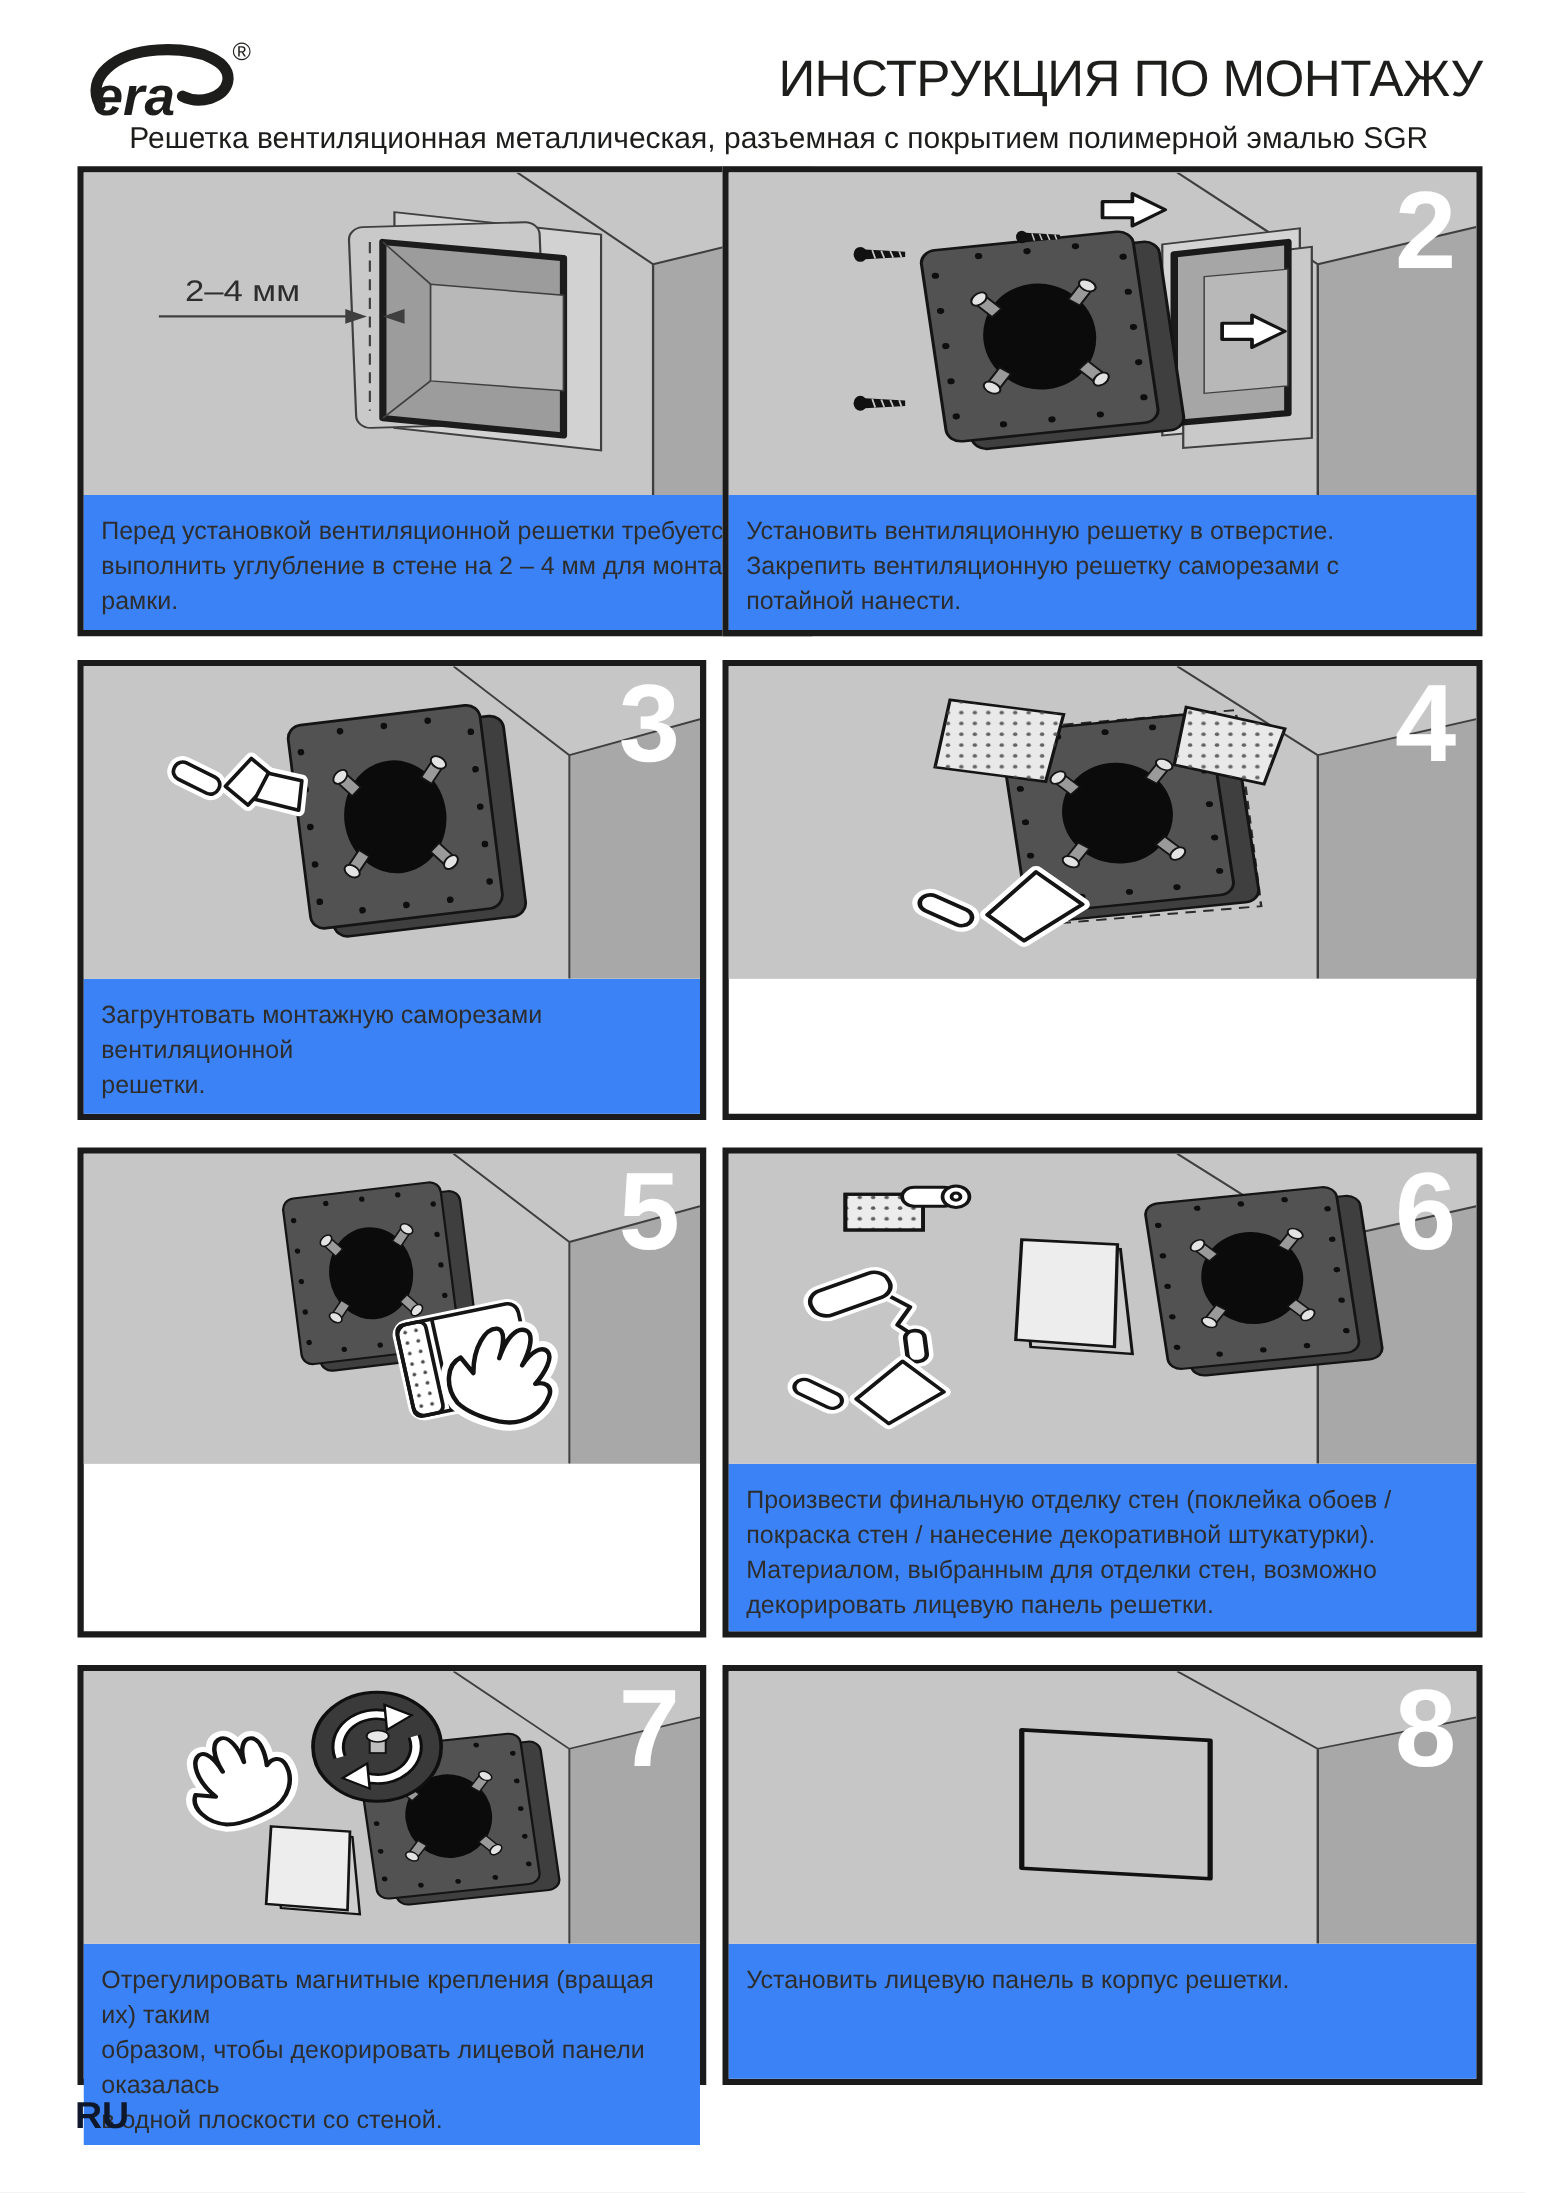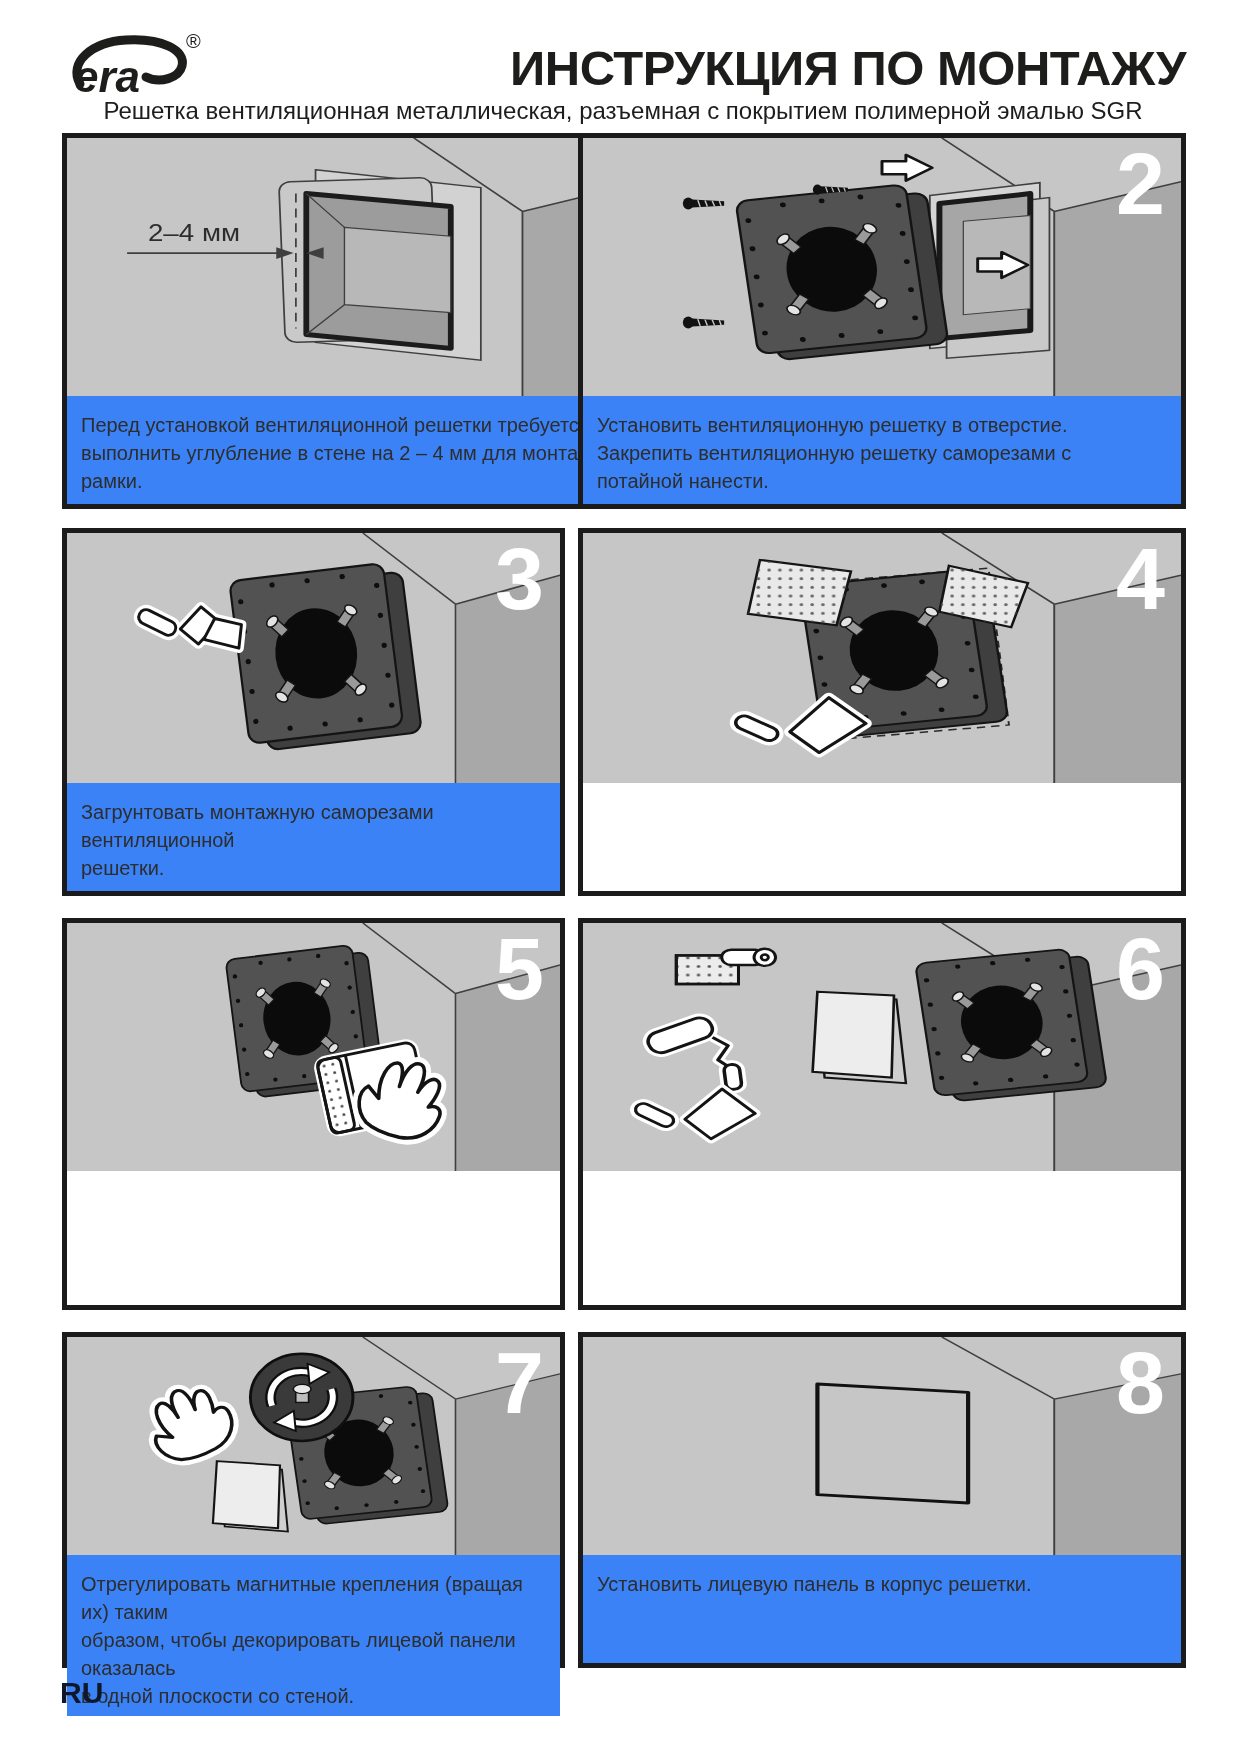--- a/index.html
+++ b/index.html
@@ -1,21 +1,21 @@
 <!DOCTYPE html>
 <html><head>
 <meta charset="utf-8">
 <style>
   html,body{margin:0;padding:0;background:#e9e9e9;}
   .page{position:relative;width:1241px;height:1754px;background:#ffffff;margin:0 auto;
         font-family:"Liberation Sans", sans-serif;color:#2d2d2d;overflow:hidden;}
 
   
   .logo{position:absolute;left:58px;top:30px;width:150px;height:78px;}
-  .page-title{position:absolute;top:40px;right:55px;font-size:49px;font-weight:700;
+  .page-title{position:absolute;top:40px;right:55px;font-size:41px;font-weight:400;
               letter-spacing:-0.5px;color:#1d1d1b;white-space:nowrap;}
   .subtitle{position:absolute;top:97px;left:60px;right:55px;text-align:center;
             font-size:24px;font-weight:400;color:#1d1d1b;white-space:nowrap;}
 
   
   .panel{position:absolute;box-sizing:border-box;border:5px solid #1b1b1b;background:#fff;
          display:flex;flex-direction:column;}
   #p1{left:62px;top:133px;width:588px;height:376px;}
   #p2{left:578px;top:133px;width:608px;height:376px;}
   #p3{left:62px;top:528px;width:503px;height:368px;}
@@ -296,20 +296,24 @@
         <use href="#roller" transform="translate(88,118) rotate(-6)"></use>
         <use href="#knife" transform="translate(92,196) rotate(-4) scale(0.92)"></use>
         <g>
           <polygon points="262,80 270,168 202,162 196,76" fill="#cfcfcf" stroke="#141414" stroke-width="2"></polygon>
           <polygon points="196,72 260,76 258,162 192,156" fill="#ededed" stroke="#141414" stroke-width="2.2"></polygon>
         </g>
         <use href="#plate" transform="translate(352,104) scale(0.92)"></use>
       </svg>
       <div class="step-num">6</div>
     </div>
+    <div class="caption">Произвести финальную отделку стен (поклейка обоев /
+покраска стен / нанесение декоративной штукатурки).
+Материалом, выбранным для отделки стен, возможно
+декорировать лицевую панель решетки.</div>
   </div>
 
   <div class="panel r4" id="p7">
     <div class="illu">
       <svg viewBox="0 0 500 260" preserveAspectRatio="none">
         <use href="#wallbg"></use>
         <use href="#plate" transform="translate(298,138) scale(0.95)"></use>
         <g>
           <polygon points="218,158 224,232 160,226 154,152" fill="#cfcfcf" stroke="#141414" stroke-width="2"></polygon>
           <polygon points="152,148 216,153 214,228 148,222" fill="#ededed" stroke="#141414" stroke-width="2.2"></polygon>

